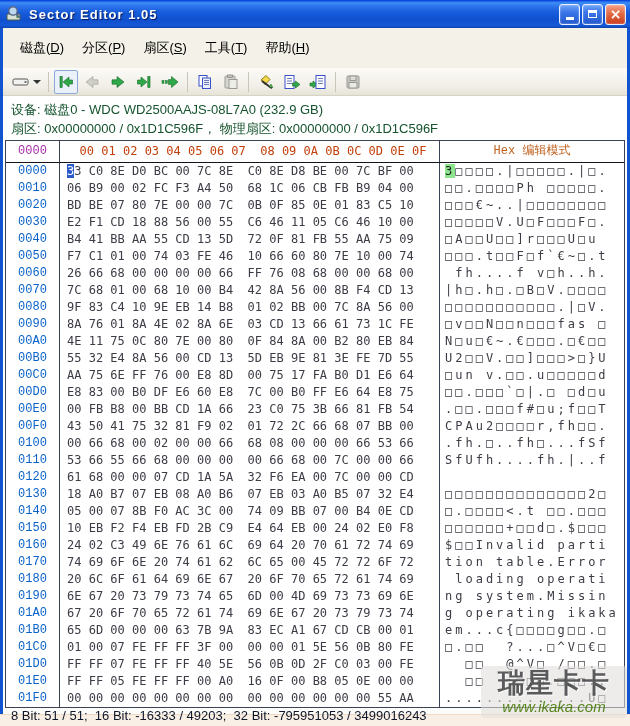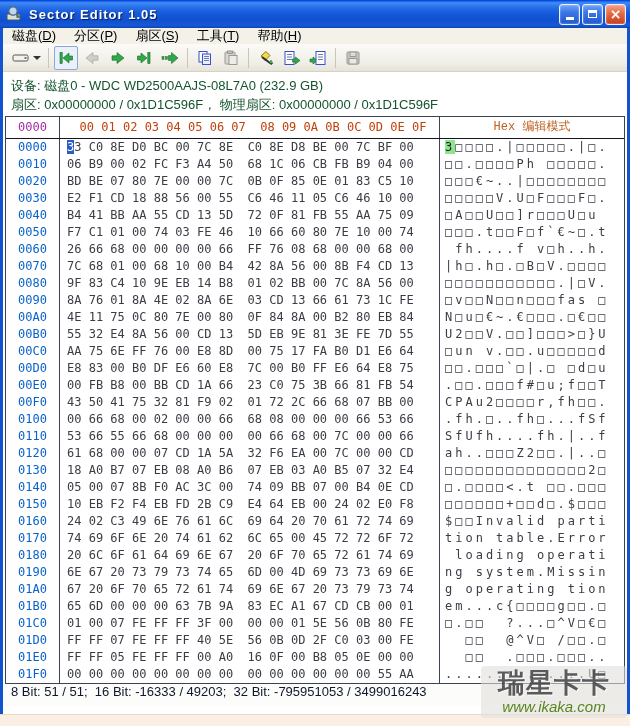--- a/index.html
+++ b/index.html
@@ -18,41 +18,41 @@
   .tb-btn.close{background:linear-gradient(180deg,#F5A088 0%,#E36B44 45%,#C83C1E 100%);}
   .glyph-min{width:8px;height:3px;background:#fff;margin-top:9px;}
   .glyph-max{width:9px;height:8px;border:1px solid #fff;border-top:3px solid #fff;box-sizing:border-box;}
   .glyph-x{color:#fff;font-weight:bold;font-size:14px;line-height:14px;font-family:"DejaVu Sans",sans-serif;}
 
   
   .frame{height:686px;border-left:3px solid #1254D0;border-right:3px solid #1254D0;box-sizing:border-box;background:#fff;}
   .bottom-strip{height:12px;background:#FAEFE5;border-top:1px solid #EED9C4;box-sizing:border-box;}
 
   
-  .menubar{height:16px;background:#F3F1E8;display:flex;align-items:center;padding-left:0;font-size:13px;color:#000;}
+  .menubar{height:40px;background:#F3F1E8;display:flex;align-items:center;padding-left:8px;font-size:13px;color:#000;}
   .menu-item{padding:2px 9px;cursor:default;white-space:nowrap;}
   .menu-item u{text-decoration:underline;}
 
   
   .toolbar{height:28px;background:linear-gradient(180deg,#FCFBF8 0%,#F0EEE6 70%,#E6E3D8 100%);
     border-bottom:1px solid #D6D2C6;display:flex;align-items:center;padding-left:5px;box-sizing:border-box;}
   .tool-btn{width:24px;height:24px;display:flex;align-items:center;justify-content:center;margin:0 1px;flex:none;border-radius:2px;}
   .tool-btn.active{border:1px solid #8CA8D8;background:#EAF1FB;box-sizing:border-box;}
   .tool-sep{width:1px;height:20px;background:#C9C5B8;margin:0 4px;flex:none;}
   .caret{width:0;height:0;border-left:4px solid transparent;border-right:4px solid transparent;border-top:4px solid #333;margin-left:3px;}
 
   
   .info{background:#fff;padding:4px 0 2px 8px;font-size:13px;color:#14532d;height:44px;box-sizing:border-box;}
   .info div{line-height:19px;white-space:pre;}
 
   
   .table{margin:0 2px;border:1px solid #3A4254;box-sizing:border-box;height:568px;background:#fff;}
   .hexrow,.headrow{display:flex;height:17px;line-height:17px;font-family:"DejaVu Sans Mono","DejaVu Sans",monospace;font-size:12px;color:#3C3C46;}
   .headrow{height:21px;line-height:21px;border-bottom:1px solid #14141E;}
-  .cell-addr{width:54px;flex:none;text-align:center;color:#0A62C8;border-right:1px solid #3A4254;box-sizing:border-box;}
+  .cell-addr{width:54px;flex:none;text-align:center;color:#0A62C8;border-right:1px solid #3A4254;box-sizing:border-box;font-family:Liberation Mono, monospace;}
   .cell-hex{width:380px;flex:none;padding-left:7px;border-right:1px solid #3A4254;box-sizing:border-box;white-space:pre;}
   .cell-ascii{flex:1;padding-left:5px;white-space:pre;letter-spacing:3px;overflow:hidden;}
   .headrow .cell-addr{color:#A62CA6;}
   .headrow .cell-hex{color:#c2410c;text-align:center;}
   .headrow .cell-ascii{letter-spacing:0;text-align:center;color:#C0601E;font-family:Liberation Mono, monospace;font-size:12px;padding-left:0;}
   .sel-hex{background:#2A5BC8;color:#fff;}
   .sel-ascii{background:#8DE68D;color:#1A1A1A;}
 
   
   .statusbar{height:22px;background:#FCFCFA;font-size:13px;color:#0f172a;display:flex;align-items:flex-start;
@@ -288,21 +288,20 @@
             <span class="cell-ascii">.fh.□..fh□...fSf</span>
           </div>
           <div class="hexrow">
             <span class="cell-addr">0110</span>
             <span class="cell-hex">53 66 55 66 68 00 00 00  00 66 68 00 7C 00 00 66</span>
             <span class="cell-ascii">SfUfh....fh.|..f</span>
           </div>
           <div class="hexrow">
             <span class="cell-addr">0120</span>
             <span class="cell-hex">61 68 00 00 07 CD 1A 5A  32 F6 EA 00 7C 00 00 CD</span>
-            <span class="cell-ascii">ah..□□□Z2□□.|..□</span>
           </div>
           <div class="hexrow">
             <span class="cell-addr">0130</span>
             <span class="cell-hex">18 A0 B7 07 EB 08 A0 B6  07 EB 03 A0 B5 07 32 E4</span>
             <span class="cell-ascii">□□□□□□□□□□□□□□2□</span>
           </div>
           <div class="hexrow">
             <span class="cell-addr">0140</span>
             <span class="cell-hex">05 00 07 8B F0 AC 3C 00  74 09 BB 07 00 B4 0E CD</span>
             <span class="cell-ascii">□.□□□□&lt;.t □□.□□□</span>
@@ -328,21 +327,21 @@
             <span class="cell-ascii"> loading operati</span>
           </div>
           <div class="hexrow">
             <span class="cell-addr">0190</span>
             <span class="cell-hex">6E 67 20 73 79 73 74 65  6D 00 4D 69 73 73 69 6E</span>
             <span class="cell-ascii">ng system.Missin</span>
           </div>
           <div class="hexrow">
             <span class="cell-addr">01A0</span>
             <span class="cell-hex">67 20 6F 70 65 72 61 74  69 6E 67 20 73 79 73 74</span>
-            <span class="cell-ascii">g operating tion</span>
+            <span class="cell-ascii">g operating ikaka</span>
           </div>
           <div class="hexrow">
             <span class="cell-addr">01B0</span>
             <span class="cell-hex">65 6D 00 00 00 63 7B 9A  83 EC A1 67 CD CB 00 01</span>
             <span class="cell-ascii">em...c{□□□□g□□.□</span>
           </div>
           <div class="hexrow">
             <span class="cell-addr">01C0</span>
             <span class="cell-hex">01 00 07 FE FF FF 3F 00  00 00 01 5E 56 0B 80 FE</span>
             <span class="cell-ascii">□.□□  ?...□^V□€□</span>

